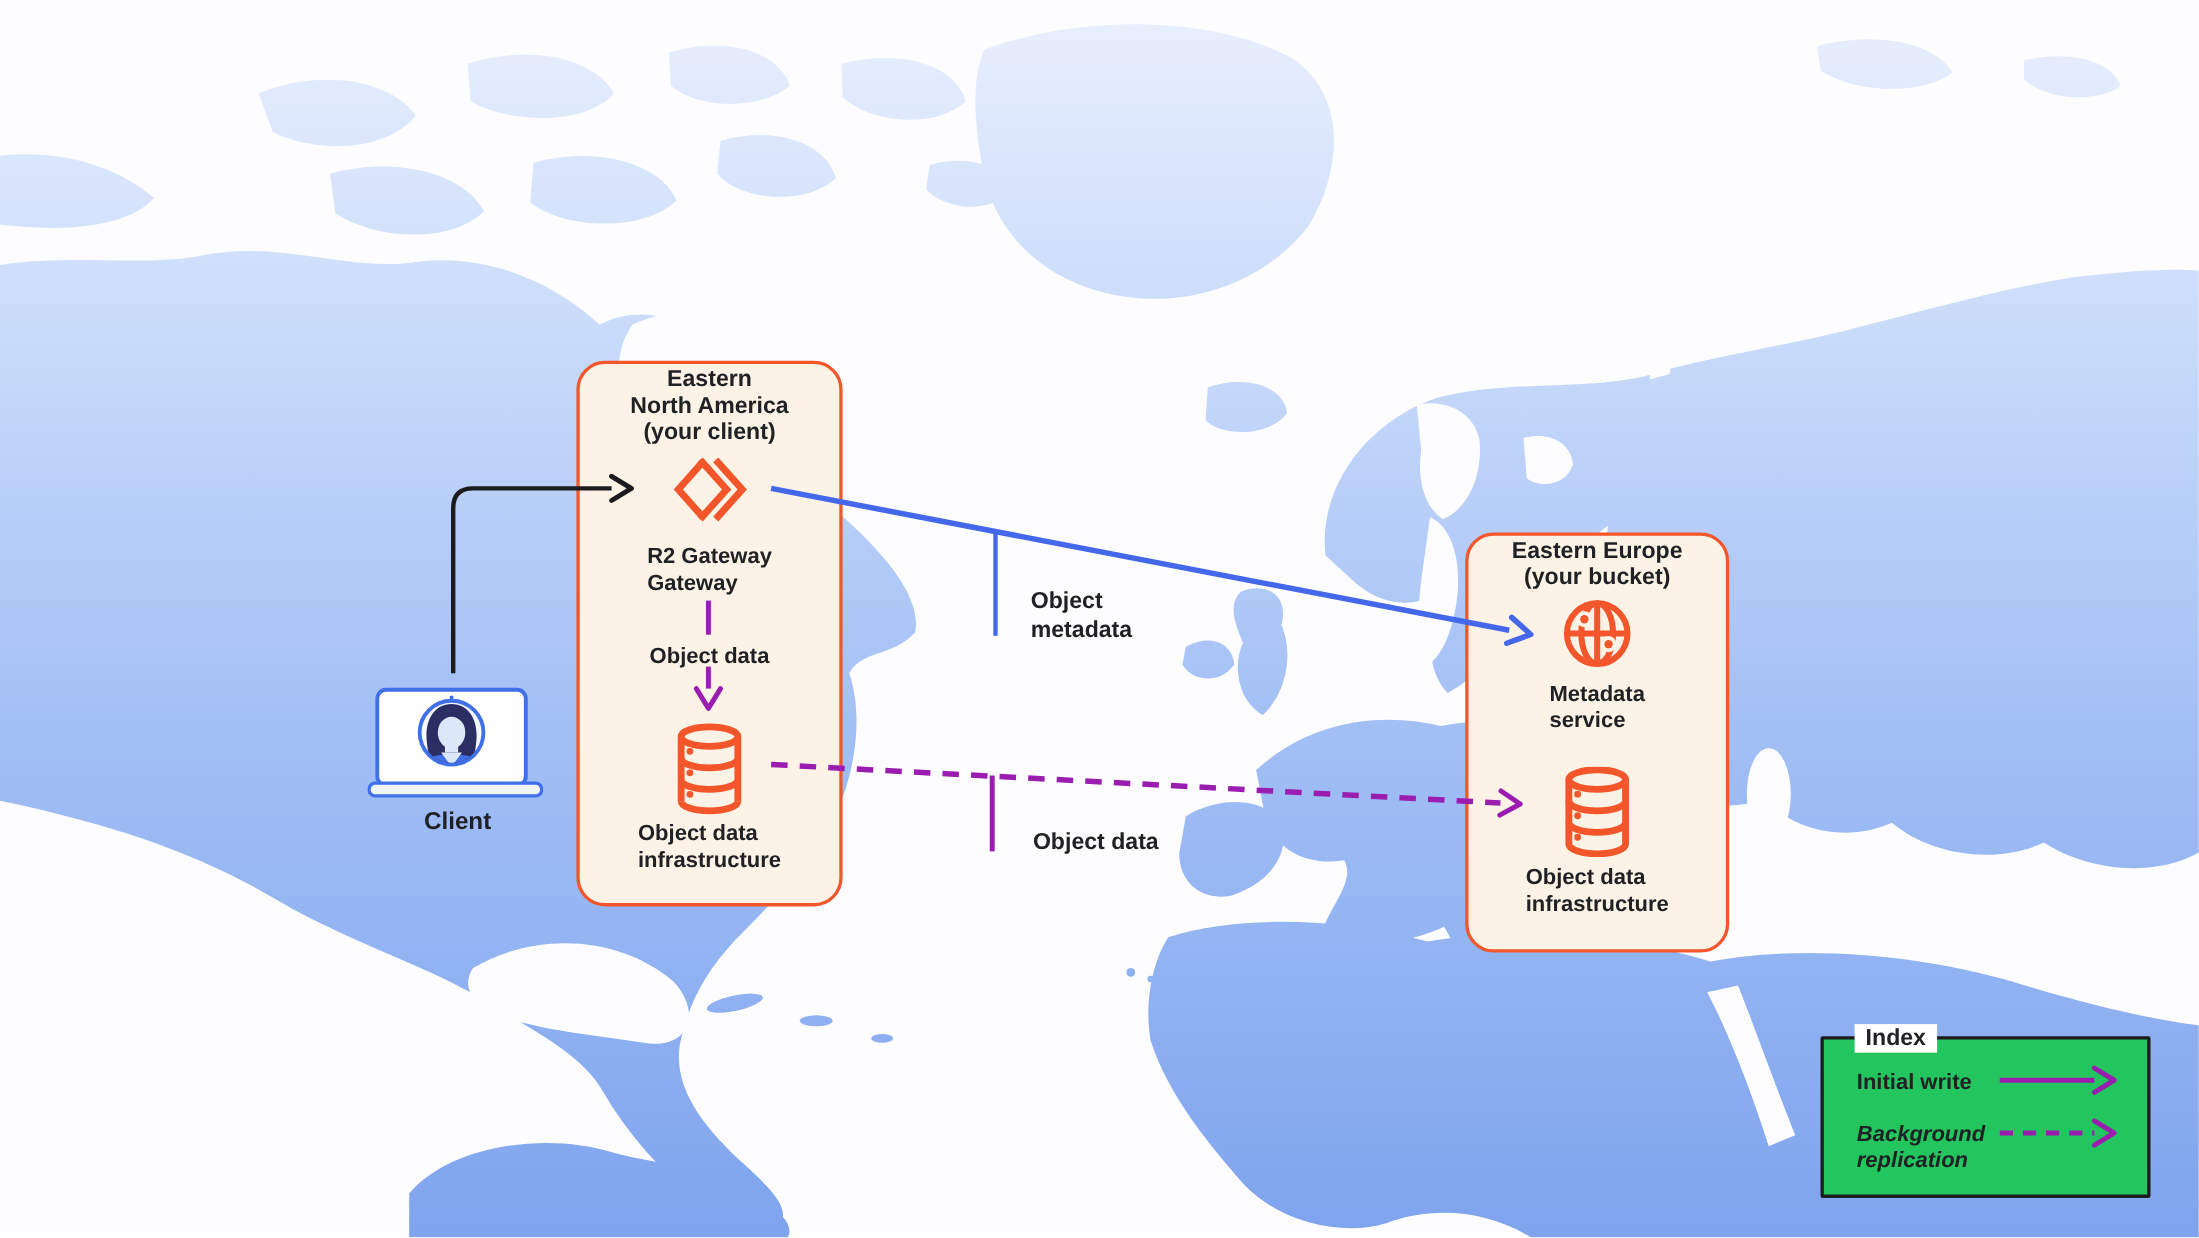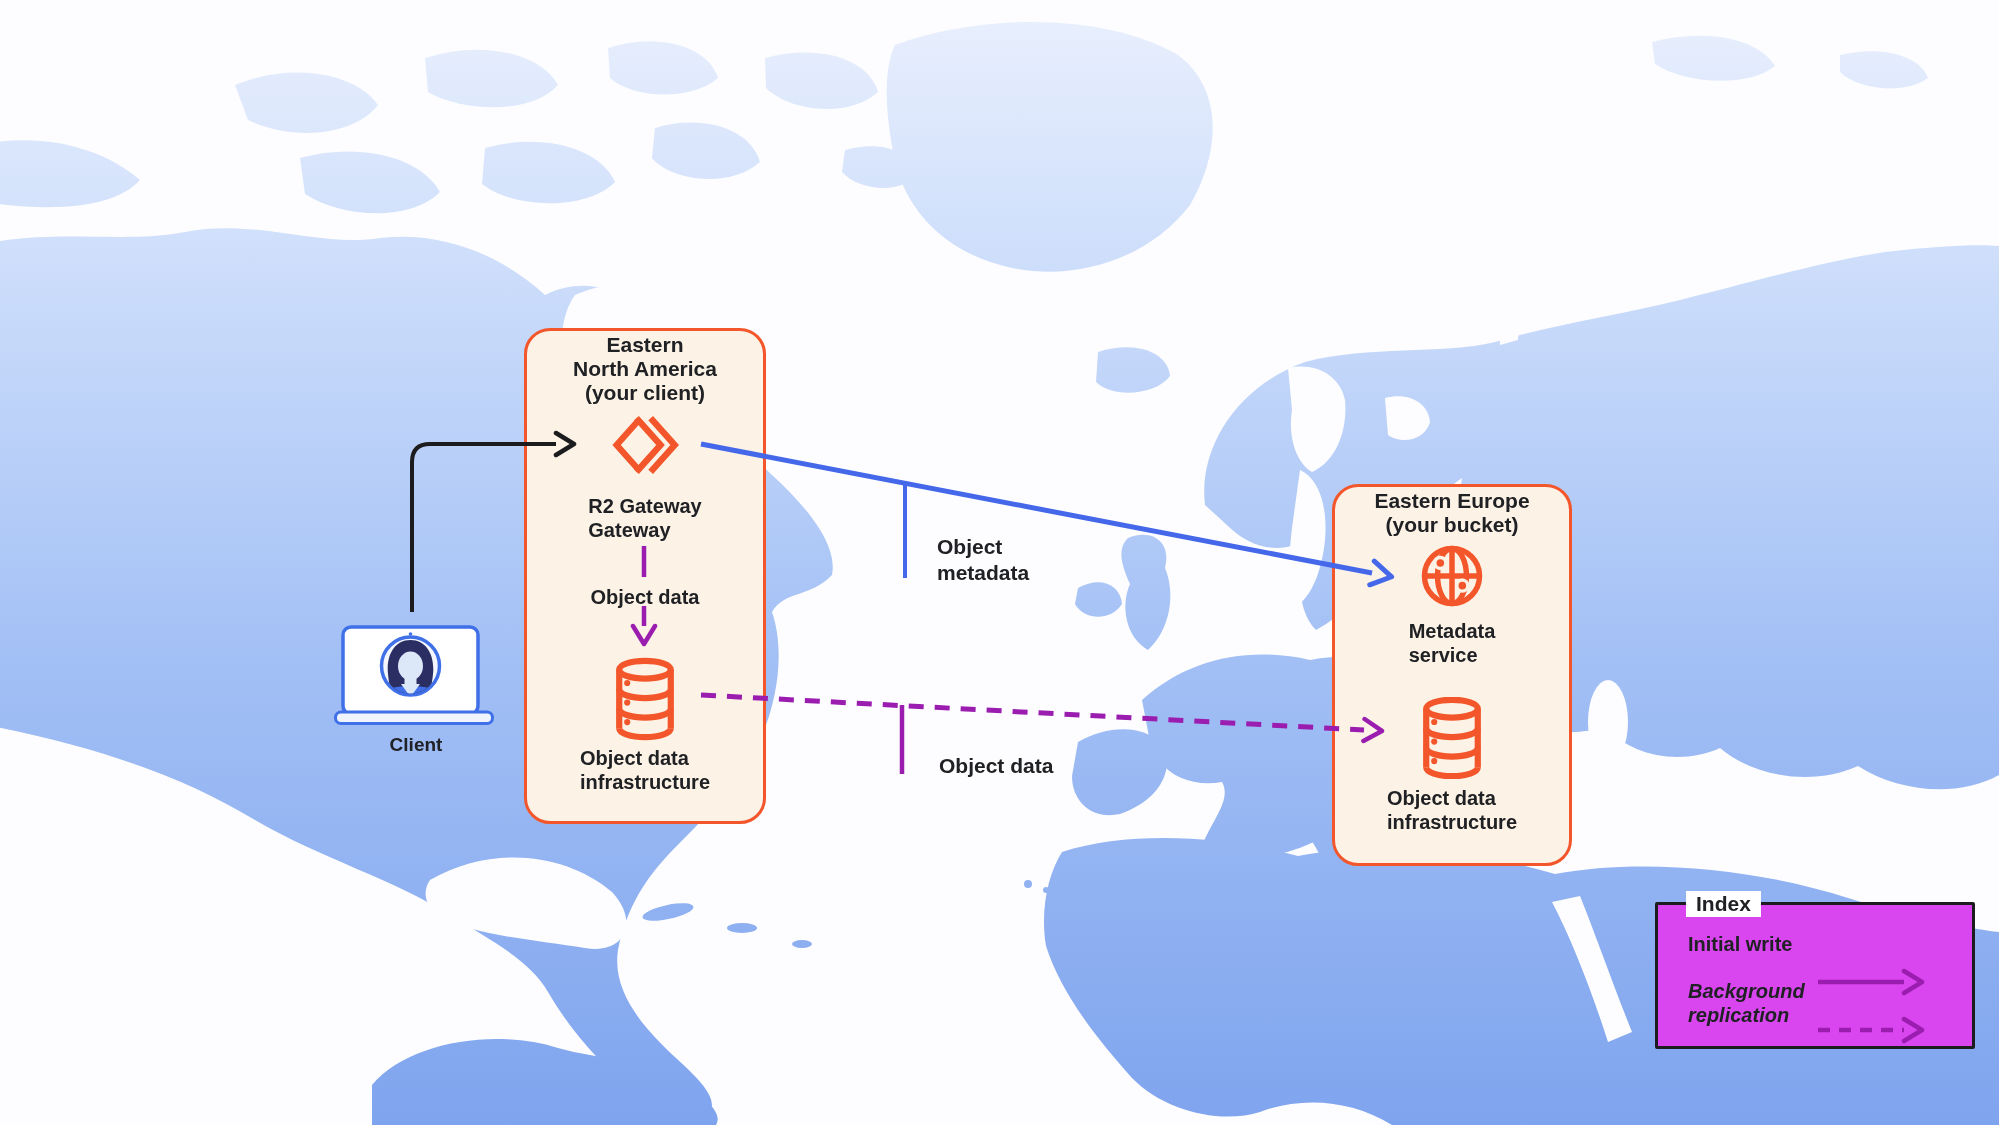--- a/index.html
+++ b/index.html
@@ -24,24 +24,24 @@
     text-align:left;font-size:20px;line-height:24px;width:max-content;}
   .node-icon{position:absolute;left:50%;transform:translateX(-50%);}
 
   .stroke-o{stroke:var(--orange);fill:none;}
   .fill-o{fill:var(--orange);}
 
   .flow-label{position:absolute;z-index:4;font-size:21px;line-height:26px;text-align:left;margin-left:21px;}
 
   #client{position:absolute;left:334px;top:622px;z-index:2;}
   #client-label{position:absolute;left:336px;top:734px;width:160px;text-align:center;
-    font-size:19px;z-index:2;}
-
-  #legend{position:absolute;left:1655px;top:902px;width:294px;height:141px;
-    background:#d946ef;border:3.5px solid var(--ink);border-radius:2px;z-index:2;padding-left:20px;}
+    font-size:22px;z-index:2;}
+
+  #legend{position:absolute;left:1655px;top:942px;width:294px;height:141px;
+    background:#22c55e;border:3.5px solid var(--ink);border-radius:2px;z-index:2;}
   #legend .legend-title{position:absolute;left:28px;top:-14px;background:#FFFFFF;
     padding:0 10px;font-size:21px;line-height:26px;}
   .legend-label{position:absolute;left:30px;font-size:20px;line-height:24px;}
 
   .arrow-black{stroke:var(--ink);stroke-width:4;fill:none;}
   .arrow-blue{stroke:var(--blue);stroke-width:5;fill:none;}
   .arrow-purple{stroke:var(--purple);stroke-width:4.5;fill:none;}
   .arrow-purple-dashed{stroke:var(--purple);stroke-width:5;fill:none;stroke-dasharray:15 11;}
   .legend-dashed{stroke-dasharray:12 9;stroke-width:4.5;}
   .callout-blue{stroke:var(--blue);stroke-width:4;fill:none;}

